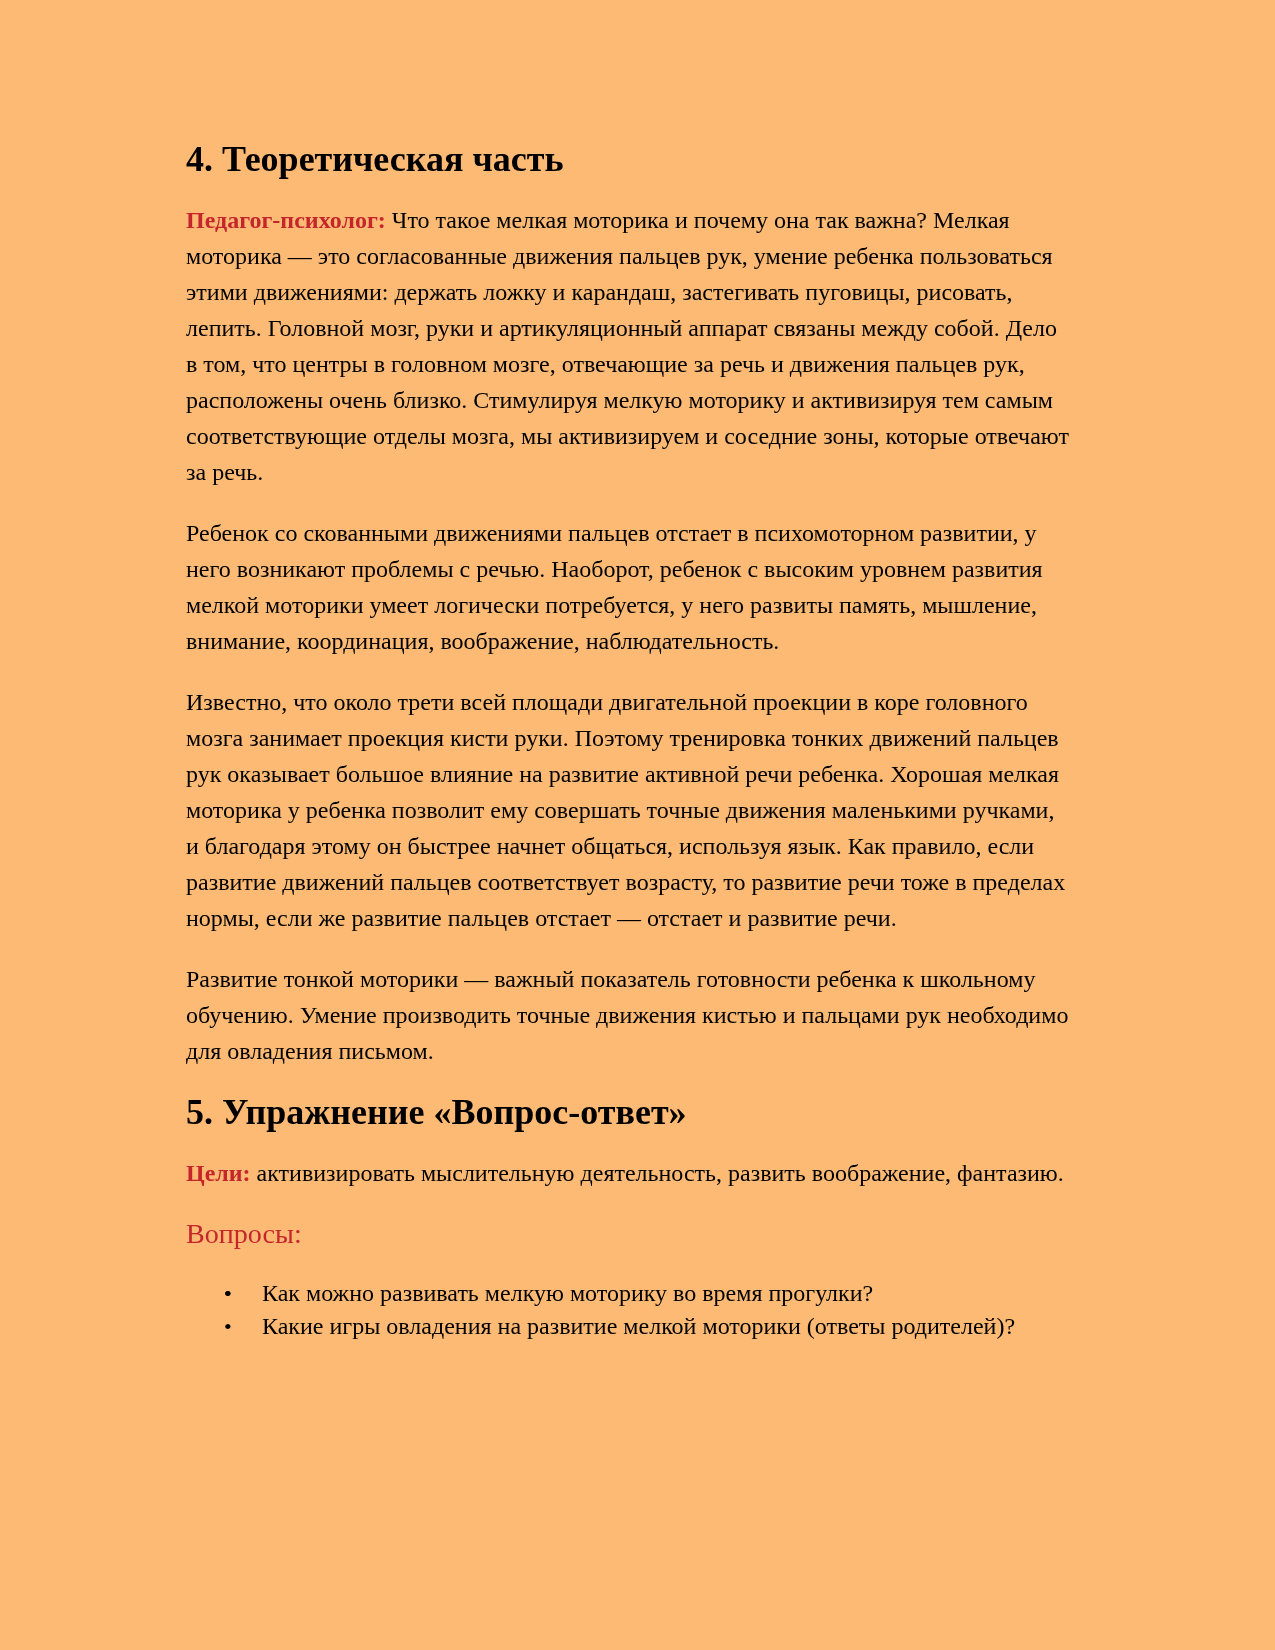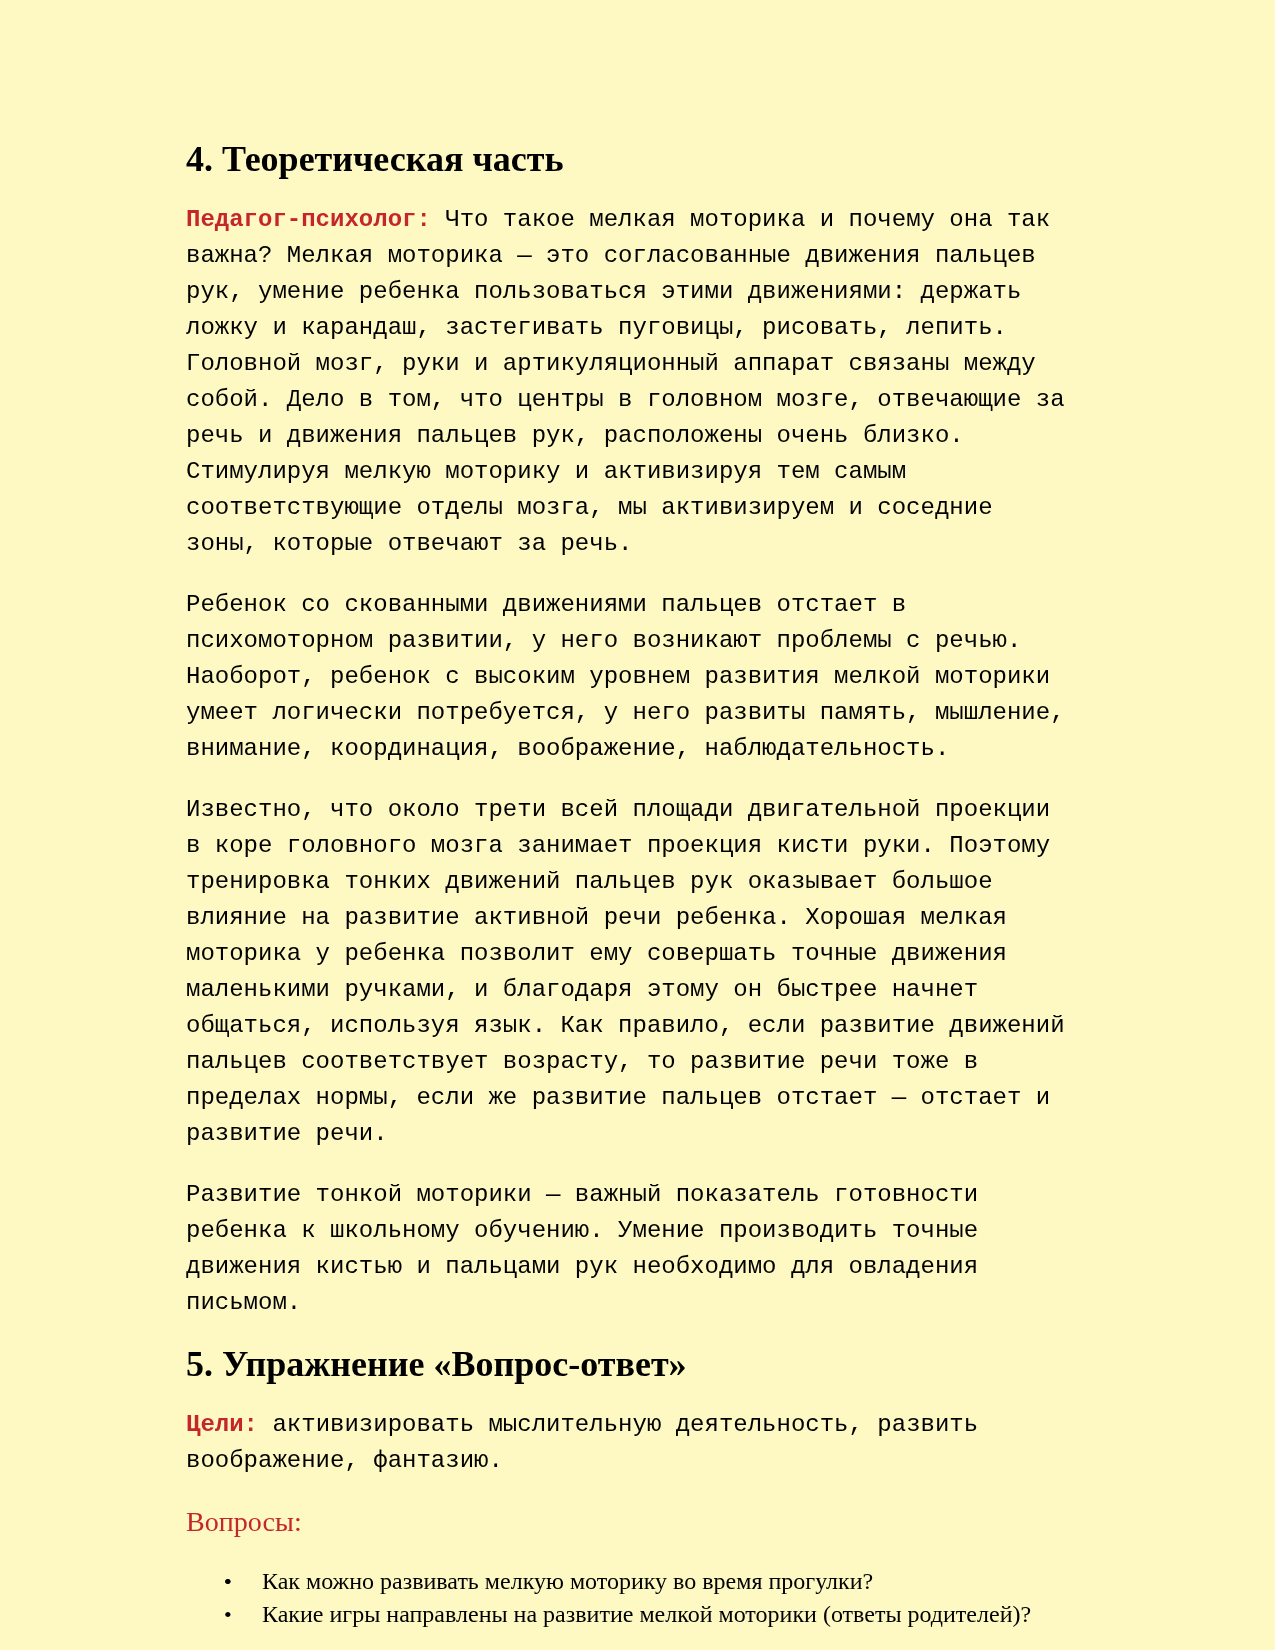--- a/index.html
+++ b/index.html
@@ -6,37 +6,36 @@
   html, body {
     margin: 0;
     padding: 0;
     background: #ffffff;
   }
   .page {
     position: relative;
     width: 1275px;
     height: 1650px;
     margin: 0 auto;
-    background: #fef9c3;
+    background: #fdba74;
     box-sizing: border-box;
     padding: 141px 205px 60px 186px;
     font-family: "Liberation Serif", "DejaVu Serif", serif;
     font-size: 24px;
     line-height: 36px;
     color: #000000;
     overflow: hidden;
   }
   .heading {
     font-weight: bold;
     margin: 0 0 25px 0;
   }
   .para {
     margin: 0 0 25px 0;
     text-align: left;
-    font-family: Liberation Mono, monospace;
   }
   .lead-red {
     font-weight: bold;
     color: #c5262c;
   }
   .red-heading {
     font-weight: normal;
     color: #c5262c;
     margin: 0 0 25px 0;
   }
@@ -90,17 +89,17 @@
   <ul class="question-list">
     <li>
       <span class="bullet">•</span>
     </li>
     <li>
       <span class="bullet">•</span>
       <span>Как можно развивать мелкую моторику во время прогулки?</span>
     </li>
     <li>
       <span class="bullet">•</span>
-      <span>Какие игры направлены на развитие мелкой моторики (ответы родителей)?</span>
+      <span>Какие игры овладения на развитие мелкой моторики (ответы родителей)?</span>
     </li>
   </ul>
 
 </div>
 
 </body></html>

